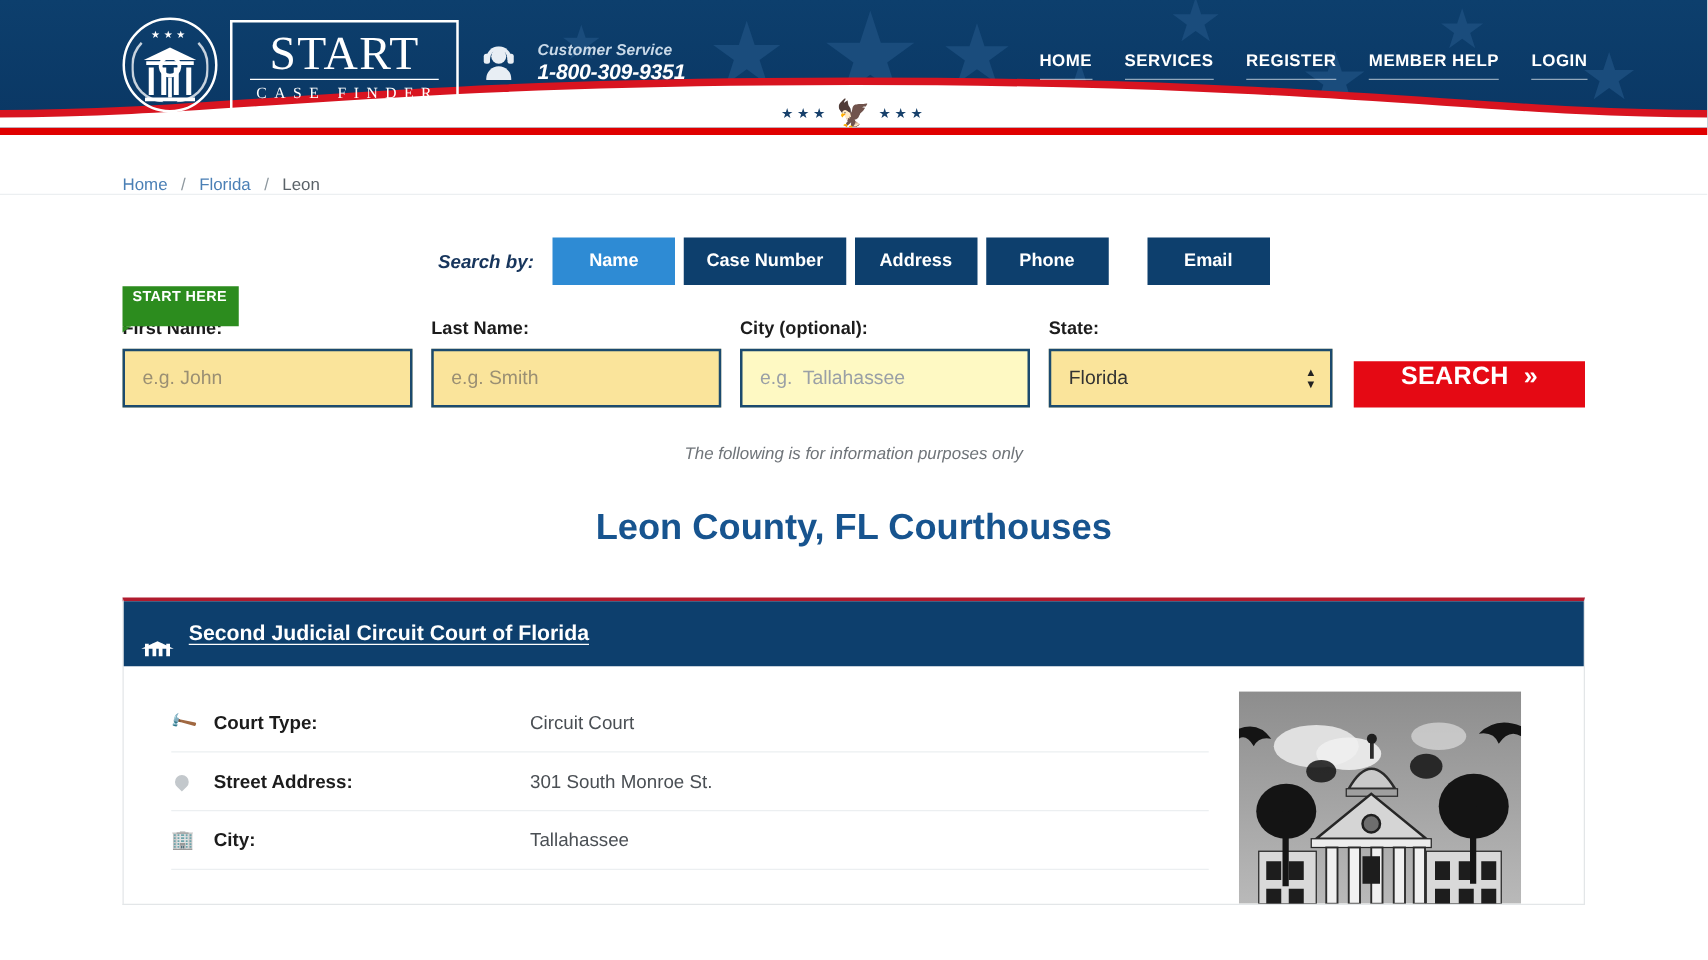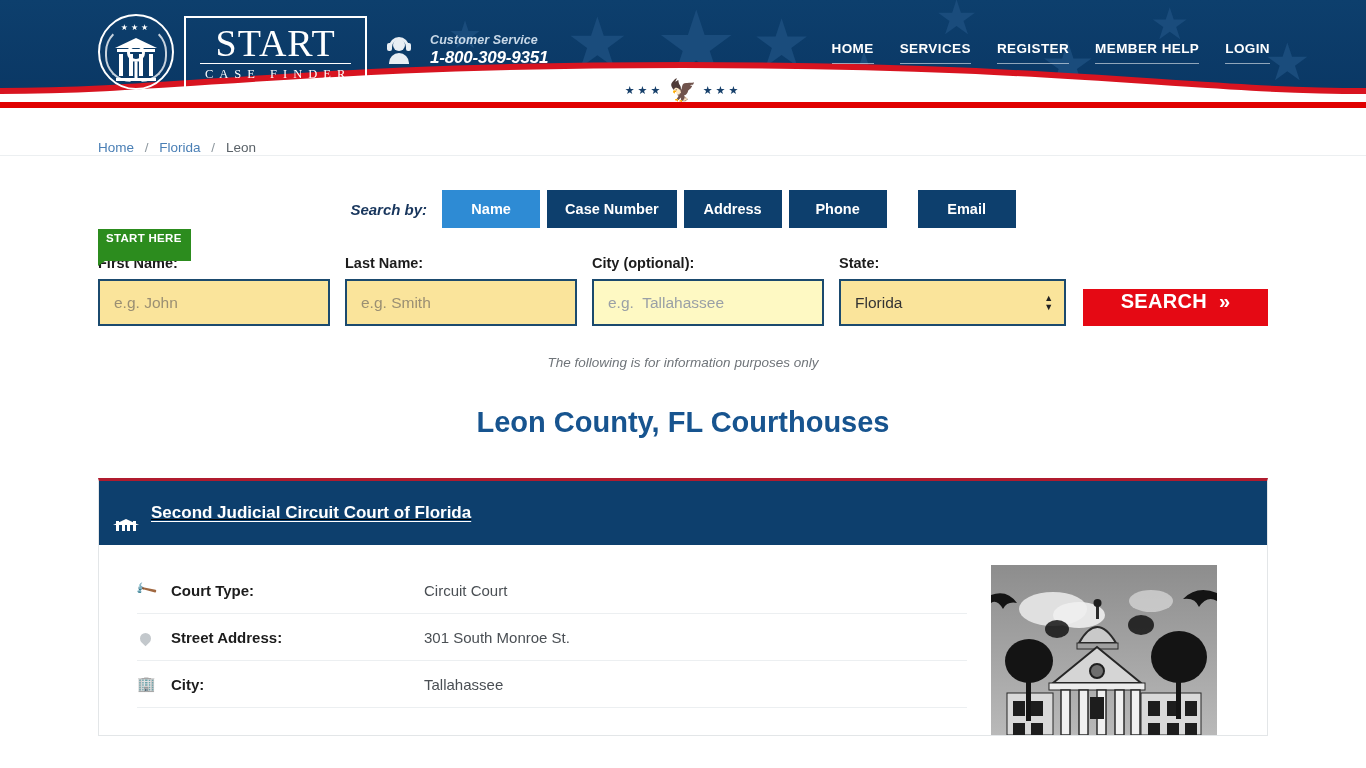--- a/index.html
+++ b/index.html
@@ -274,25 +274,24 @@
 
   
   .card {
     margin-top: 39px;
     border: 1px solid #e3e6e8;
     border-top: 3px solid #b01b2e;
     background: #fff;
   }
   .card-head {
     background: #0d3f6d;
-    height: 64px;
+    height: 52px;
     display: flex; align-items: center;
     padding-left: 14px;
     gap: 12px;
-    text-decoration: underline;
   }
   .bank-icon { width: 26px; height: 22px; position: relative; flex: 0 0 auto; }
   .bank-icon .r { width:0;height:0;margin:0 auto;border-left:13px solid transparent;border-right:13px solid transparent;border-bottom:6px solid #fff; }
   .bank-icon .c { display:flex; justify-content:space-between; padding: 1px 3px 0; height: 11px; }
   .bank-icon .c i { display:block; width:3px; background:#fff; height:100%; }
   .bank-icon .b { height:3px; background:#fff; margin: 1px 1px 0; }
   .card-head a {
     color: #ffffff; font-size: 17px; font-weight: bold;
     text-decoration: underline; text-underline-offset: 3px;
   }

